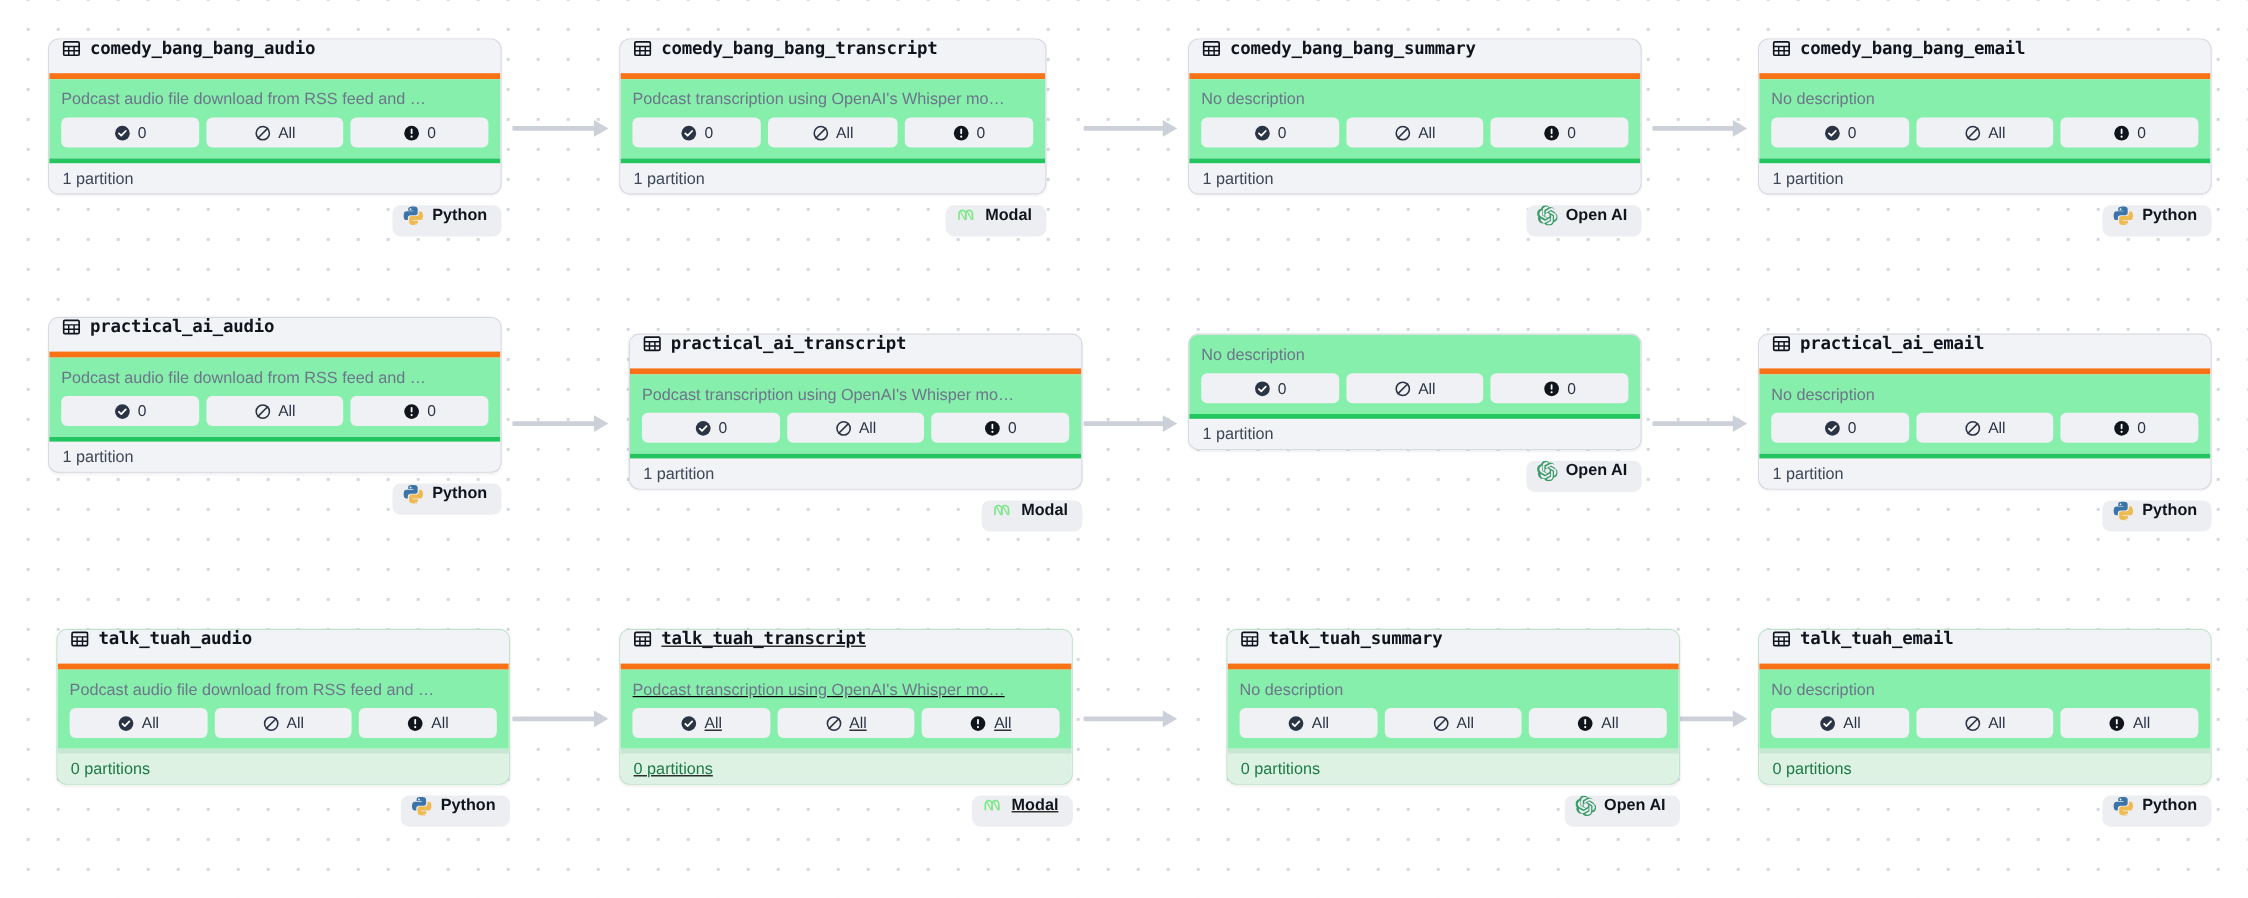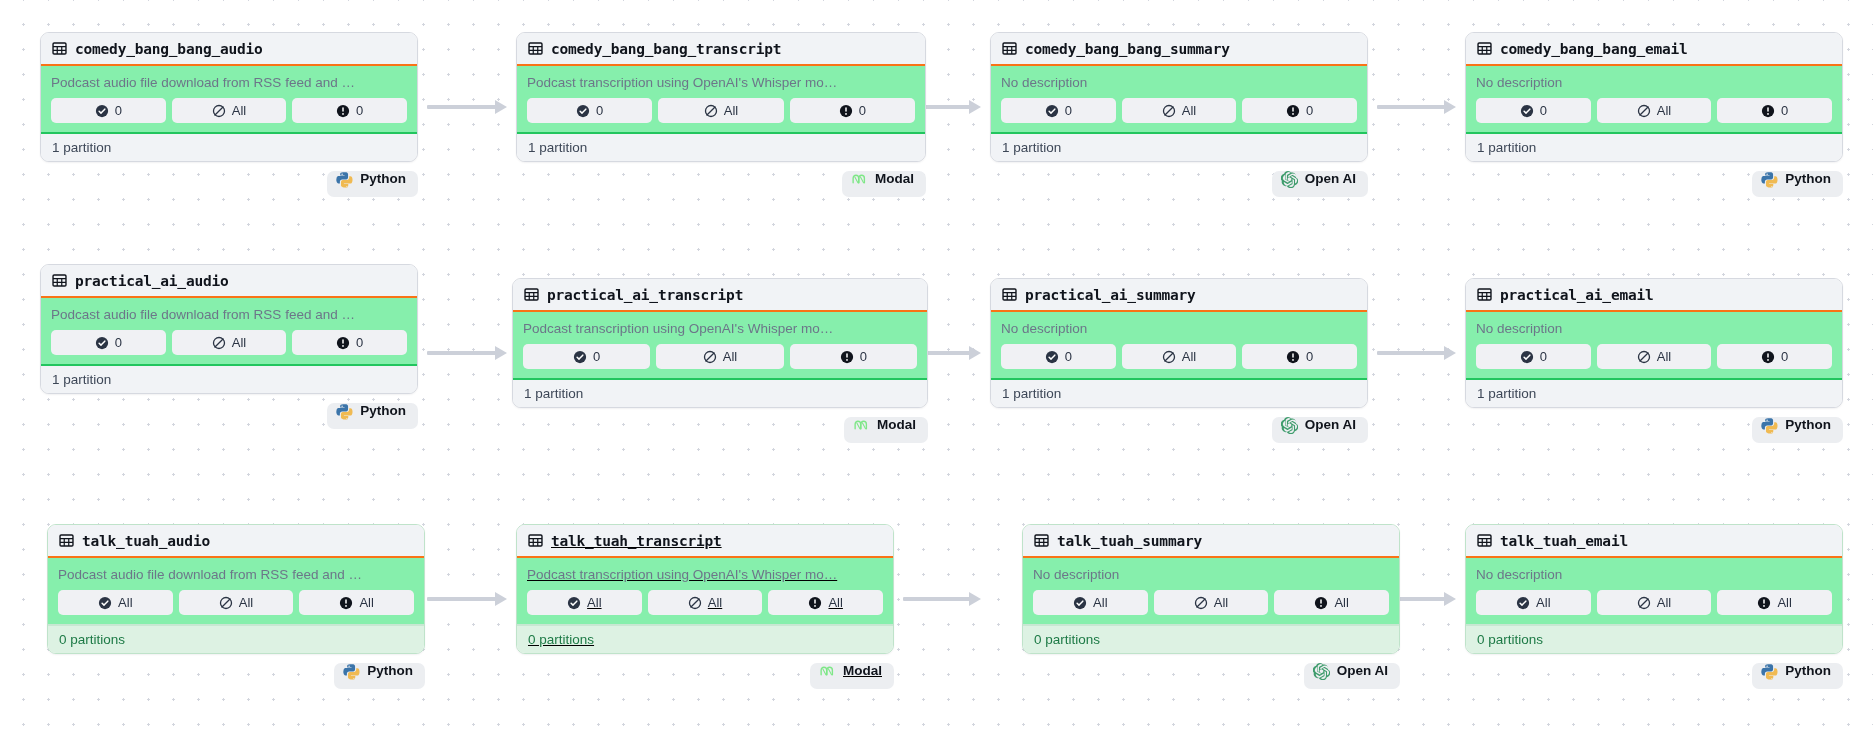--- a/index.html
+++ b/index.html
@@ -61,24 +61,24 @@
     border-radius: 9px;
     box-shadow: 0 1px 2px rgba(16,24,40,0.06);
     overflow: hidden;
   }
   .card.green {
     border-color: #bfe3ca;
   }
 
   .card-header {
     background: #f1f3f6;
-    border-bottom: 2px solid #f97316;
+    border-bottom: 5px solid #f97316;
     height: 33px;
     display: flex;
-    align-items: center;
+    align-items: flex-start;
     gap: 8px;
     padding: 0 11px;
   }
   .card.green .card-header {
     background: #f1f3f6;
   }
 
   .table-icon {
     width: 15px;
     height: 15px;
@@ -130,21 +130,21 @@
   }
   .stat svg { display: block; }
   .stat-label {
     font-size: 13px;
     color: #2b3444;
     line-height: 1;
   }
 
   .card-footer {
     background: #f1f3f6;
-    border-top: 2px solid #22c55e;
+    border-top: 4px solid #22c55e;
     height: 29px;
     display: flex;
     align-items: center;
     padding: 0 11px;
     font-size: 13.5px;
     color: #3d4757;
   }
   .card.green .card-footer {
     background: #ddf2e3;
     border-top-color: #c8e7d2;
@@ -229,21 +229,21 @@
       <div class="tech-row">
         <div class="tech-badge">
           <svg width="17" height="17" viewBox="0 0 32 32" xmlns="http://www.w3.org/2000/svg">
     <path d="M15.9 2.2c-1.9 0-3.6.2-5 .5-2.6.5-3 1.5-3 3.4v2.5h8.2v1H5.3c-2 0-3.7 1.2-4.2 3.4-.6 2.6-.7 4.2 0 6.9.5 2 1.6 3.4 3.6 3.4h2.6v-3.3c0-2.2 1.9-4.1 4.2-4.1h7.8c1.9 0 3.4-1.6 3.4-3.5V6.1c0-1.9-1.6-3.3-3.4-3.6-1.2-.2-2.4-.3-3.4-.3zm-4.4 2.5c.8 0 1.4.7 1.4 1.5s-.6 1.5-1.4 1.5c-.8 0-1.4-.7-1.4-1.5s.6-1.5 1.4-1.5z" fill="#3b74a9"></path>
     <path d="M24.8 9.6v3.2c0 2.3-2 4.2-4.2 4.2h-7.8c-1.8 0-3.4 1.6-3.4 3.5v6.5c0 1.9 1.6 3 3.4 3.5 2.2.6 4.3.8 6.9 0 1.7-.5 3.4-1.5 3.4-3.5v-2.6h-8.2v-1h12.3c2 0 2.7-1.4 3.4-3.4.7-2.1.7-4.1 0-6.9-.5-2-1.4-3.4-3.4-3.4h-2.4zm-4.6 19.1c.8 0 1.4.7 1.4 1.5s-.6 1.5-1.4 1.5c-.8 0-1.4-.7-1.4-1.5s.6-1.5 1.4-1.5z" fill="#f0ba52"></path>
   </svg>
           <span>Python</span>
         </div>
       </div>
     </div>
-    <div class="node" style="left: 516px; top: 32px; width: 410px;">
+    <div class="node" style="left: 516px; top: 32px; width: 356px;">
       <div class="card">
         <div class="card-header">
           <svg class="table-icon" viewBox="0 0 16 16" fill="none" xmlns="http://www.w3.org/2000/svg">
     <rect x="1.1" y="2.1" width="13.8" height="11.8" rx="1.2" stroke="#10141c" stroke-width="1.5"></rect>
     <path d="M1.1 6.1h13.8M1.1 10h13.8M5.6 6.1v7.8M10.4 6.1v7.8" stroke="#10141c" stroke-width="1.3"></path>
   </svg>
           <div class="card-title">comedy_bang_bang_transcript</div>
         </div>
         <div class="card-body">
           <div class="card-desc">Podcast transcription using OpenAI's Whisper mo…</div>
@@ -435,21 +435,21 @@
       <div class="tech-row">
         <div class="tech-badge">
           <svg width="17" height="17" viewBox="0 0 32 32" xmlns="http://www.w3.org/2000/svg">
     <path d="M15.9 2.2c-1.9 0-3.6.2-5 .5-2.6.5-3 1.5-3 3.4v2.5h8.2v1H5.3c-2 0-3.7 1.2-4.2 3.4-.6 2.6-.7 4.2 0 6.9.5 2 1.6 3.4 3.6 3.4h2.6v-3.3c0-2.2 1.9-4.1 4.2-4.1h7.8c1.9 0 3.4-1.6 3.4-3.5V6.1c0-1.9-1.6-3.3-3.4-3.6-1.2-.2-2.4-.3-3.4-.3zm-4.4 2.5c.8 0 1.4.7 1.4 1.5s-.6 1.5-1.4 1.5c-.8 0-1.4-.7-1.4-1.5s.6-1.5 1.4-1.5z" fill="#3b74a9"></path>
     <path d="M24.8 9.6v3.2c0 2.3-2 4.2-4.2 4.2h-7.8c-1.8 0-3.4 1.6-3.4 3.5v6.5c0 1.9 1.6 3 3.4 3.5 2.2.6 4.3.8 6.9 0 1.7-.5 3.4-1.5 3.4-3.5v-2.6h-8.2v-1h12.3c2 0 2.7-1.4 3.4-3.4.7-2.1.7-4.1 0-6.9-.5-2-1.4-3.4-3.4-3.4h-2.4zm-4.6 19.1c.8 0 1.4.7 1.4 1.5s-.6 1.5-1.4 1.5c-.8 0-1.4-.7-1.4-1.5s.6-1.5 1.4-1.5z" fill="#f0ba52"></path>
   </svg>
           <span>Python</span>
         </div>
       </div>
     </div>
-    <div class="node" style="left: 512px; top: 278px; width: 416px;">
+    <div class="node" style="left: 524px; top: 278px; width: 378px;">
       <div class="card">
         <div class="card-header">
           <svg class="table-icon" viewBox="0 0 16 16" fill="none" xmlns="http://www.w3.org/2000/svg">
     <rect x="1.1" y="2.1" width="13.8" height="11.8" rx="1.2" stroke="#10141c" stroke-width="1.5"></rect>
     <path d="M1.1 6.1h13.8M1.1 10h13.8M5.6 6.1v7.8M10.4 6.1v7.8" stroke="#10141c" stroke-width="1.3"></path>
   </svg>
           <div class="card-title">practical_ai_transcript</div>
         </div>
         <div class="card-body">
           <div class="card-desc">Podcast transcription using OpenAI's Whisper mo…</div>
@@ -488,27 +488,20 @@
       <path d="M14.6 22V13.5C14.6 10.4 17 8 19.9 8c2.9 0 5.3 2.4 5.3 5.5V22"></path>
       <path d="M7 11l6 11M17.6 11l6 11" stroke-width="2"></path>
     </g>
   </svg>
           <span>Modal</span>
         </div>
       </div>
     </div>
     <div class="node" style="left: 990px; top: 278px; width: 378px;">
       <div class="card">
-        <div class="card-header">
-          <svg class="table-icon" viewBox="0 0 16 16" fill="none" xmlns="http://www.w3.org/2000/svg">
-    <rect x="1.1" y="2.1" width="13.8" height="11.8" rx="1.2" stroke="#10141c" stroke-width="1.5"></rect>
-    <path d="M1.1 6.1h13.8M1.1 10h13.8M5.6 6.1v7.8M10.4 6.1v7.8" stroke="#10141c" stroke-width="1.3"></path>
-  </svg>
-          <div class="card-title">practical_ai_summary</div>
-        </div>
         <div class="card-body">
           <div class="card-desc">No description</div>
           <div class="stats">
             <div class="stat">
               <svg width="14" height="14" viewBox="0 0 16 16" xmlns="http://www.w3.org/2000/svg">
     <circle cx="8" cy="8" r="7" fill="#2b3444"></circle>
     <path d="M4.7 8.2l2.2 2.2 4.3-4.5" stroke="#ffffff" stroke-width="1.7" fill="none" stroke-linecap="round" stroke-linejoin="round"></path>
   </svg>
               <span class="stat-label">0</span>
             </div>

